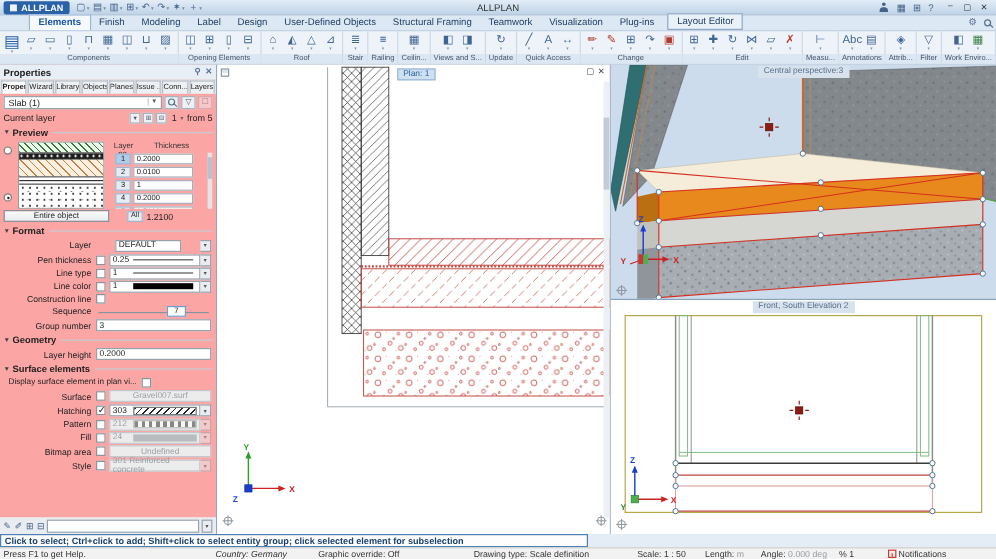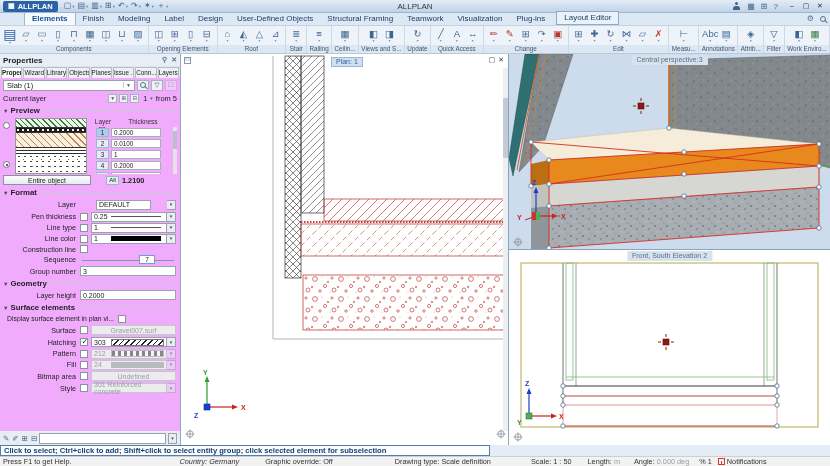--- a/index.html
+++ b/index.html
@@ -46,21 +46,21 @@
   .ricon .g { font-size: 9.5px; line-height: 11px; color: #3f6593; }
   .ricon::after { content: "▾"; font-size: 4px; color: #8a97a6; line-height: 4px; }
   .ricon.big .g { font-size: 14px; line-height: 14px; color: #2a62a8; }
   .rlabel { height: 8px; background: #dbe7f3; font-size: 6.3px; color: #44536a; text-align: center;
             line-height: 8px; white-space: nowrap; overflow: hidden; padding: 0 2px; }
 
   
   #main { position: absolute; top: 54px; left: 0; width: 830px; height: 391px; display: flex; }
 
   
-  #panel { width: 181px; height: 391px; background: #f0abfc; border-right: 1px solid #90a8c0;
+  #panel { width: 181px; height: 391px; background: #fca5a5; border-right: 1px solid #90a8c0;
            display: flex; flex-direction: column; font-size: 7.5px; }
   #panel-header { height: 12px; display: flex; align-items: center; padding: 0 3px;
                   font-size: 8px; font-weight: bold; background: #e8eef5; }
   #panel-header .sp { flex: 1; }
   .pin-icon { font-size: 7px; color: #5a7390; margin-right: 4px; }
   .x-icon { font-size: 7px; color: #5a7390; }
   #panel-tabs { height: 12px; display: flex; gap: 1px; padding: 1px 1px 0; background: #e2e6ea; }
   .ptab { flex: 1; font-size: 6.3px; text-align: center; line-height: 9px; border: 1px solid #b5bcc4;
           border-bottom: 0; background: #eef1f4; white-space: nowrap; overflow: hidden; cursor: pointer; }
   .ptab.active { background: #fff; font-weight: bold; }
@@ -114,21 +114,21 @@
   .trow.sel .tchip { background: #aecdea; }
   .tinput { width: 50px; height: 9px; border: 1px solid #a6afb8; background: #fff; font-size: 6.3px;
             display: flex; align-items: center; padding: 0 2px; }
   #tscroll { position: absolute; right: 0; top: 0; width: 4px; height: 49px; background: #e4e4e4; }
   #tscroll .thumb { width: 4px; height: 18px; background: #b9c2cc; margin-top: 4px; }
   #prevfoot { height: 12px; display: flex; align-items: center; gap: 3px; padding: 0 3px; }
   #entirebtn { width: 88px; height: 10px; border: 1px solid #8a939c; background: linear-gradient(#fafbfc, #e8ecf0);
                font-size: 6.8px; display: flex; align-items: center; justify-content: center; cursor: pointer; }
   .allchip { width: 13px; height: 9px; margin-left: 12px; background: #e4ecf4; border: 1px solid #9fb6cf;
              font-size: 6px; display: flex; align-items: center; justify-content: center; }
-  #total { font-weight: bold; font-size: 7.3px; }
+  #total { font-weight: normal; font-size: 7.3px; }
 
   
   .prow { display: flex; align-items: center; height: 11px; padding-right: 4px; }
   .plabel { width: 80px; text-align: right; padding-right: 4px; white-space: nowrap; overflow: hidden; font-size: 7.2px; }
   .plabel.wide { width: 118px; font-size: 6.8px; }
   .pcheck { width: 8px; height: 8px; border: 1px solid #8a939c; background: #fff; margin-right: 3px;
             flex: none; position: relative; cursor: pointer; }
   .pcheck.checked::after { content: "✓"; position: absolute; top: -2.5px; left: 0.5px; font-size: 8px; color: #222; }
   .pfield { flex: 1; height: 10px; border: 1px solid #98a2ac; background: #fff; font-size: 7px;
             display: flex; align-items: center; padding: 0 2px; min-width: 0; }
@@ -1017,17 +1017,17 @@
     </span>
     <span class="seg" style="margin-left:16px;">
       <span>Length:</span> <span class="dim">m</span>
     </span>
     <span class="seg" style="margin-left:14px;">
       <span>Angle:</span> <span class="dim">0.000</span> <span class="dim">deg</span>
     </span>
     <span class="seg" style="margin-left:10px;">
       <span>%</span> <span>1</span>
     </span>
-    <span class="seg" style="margin-left:6px;">
+    <span class="seg" style="margin-left:28px;">
       <span class="notif-icon"></span><span>Notifications</span>
     </span>
   </div>
 </div>
 
 </body></html>

